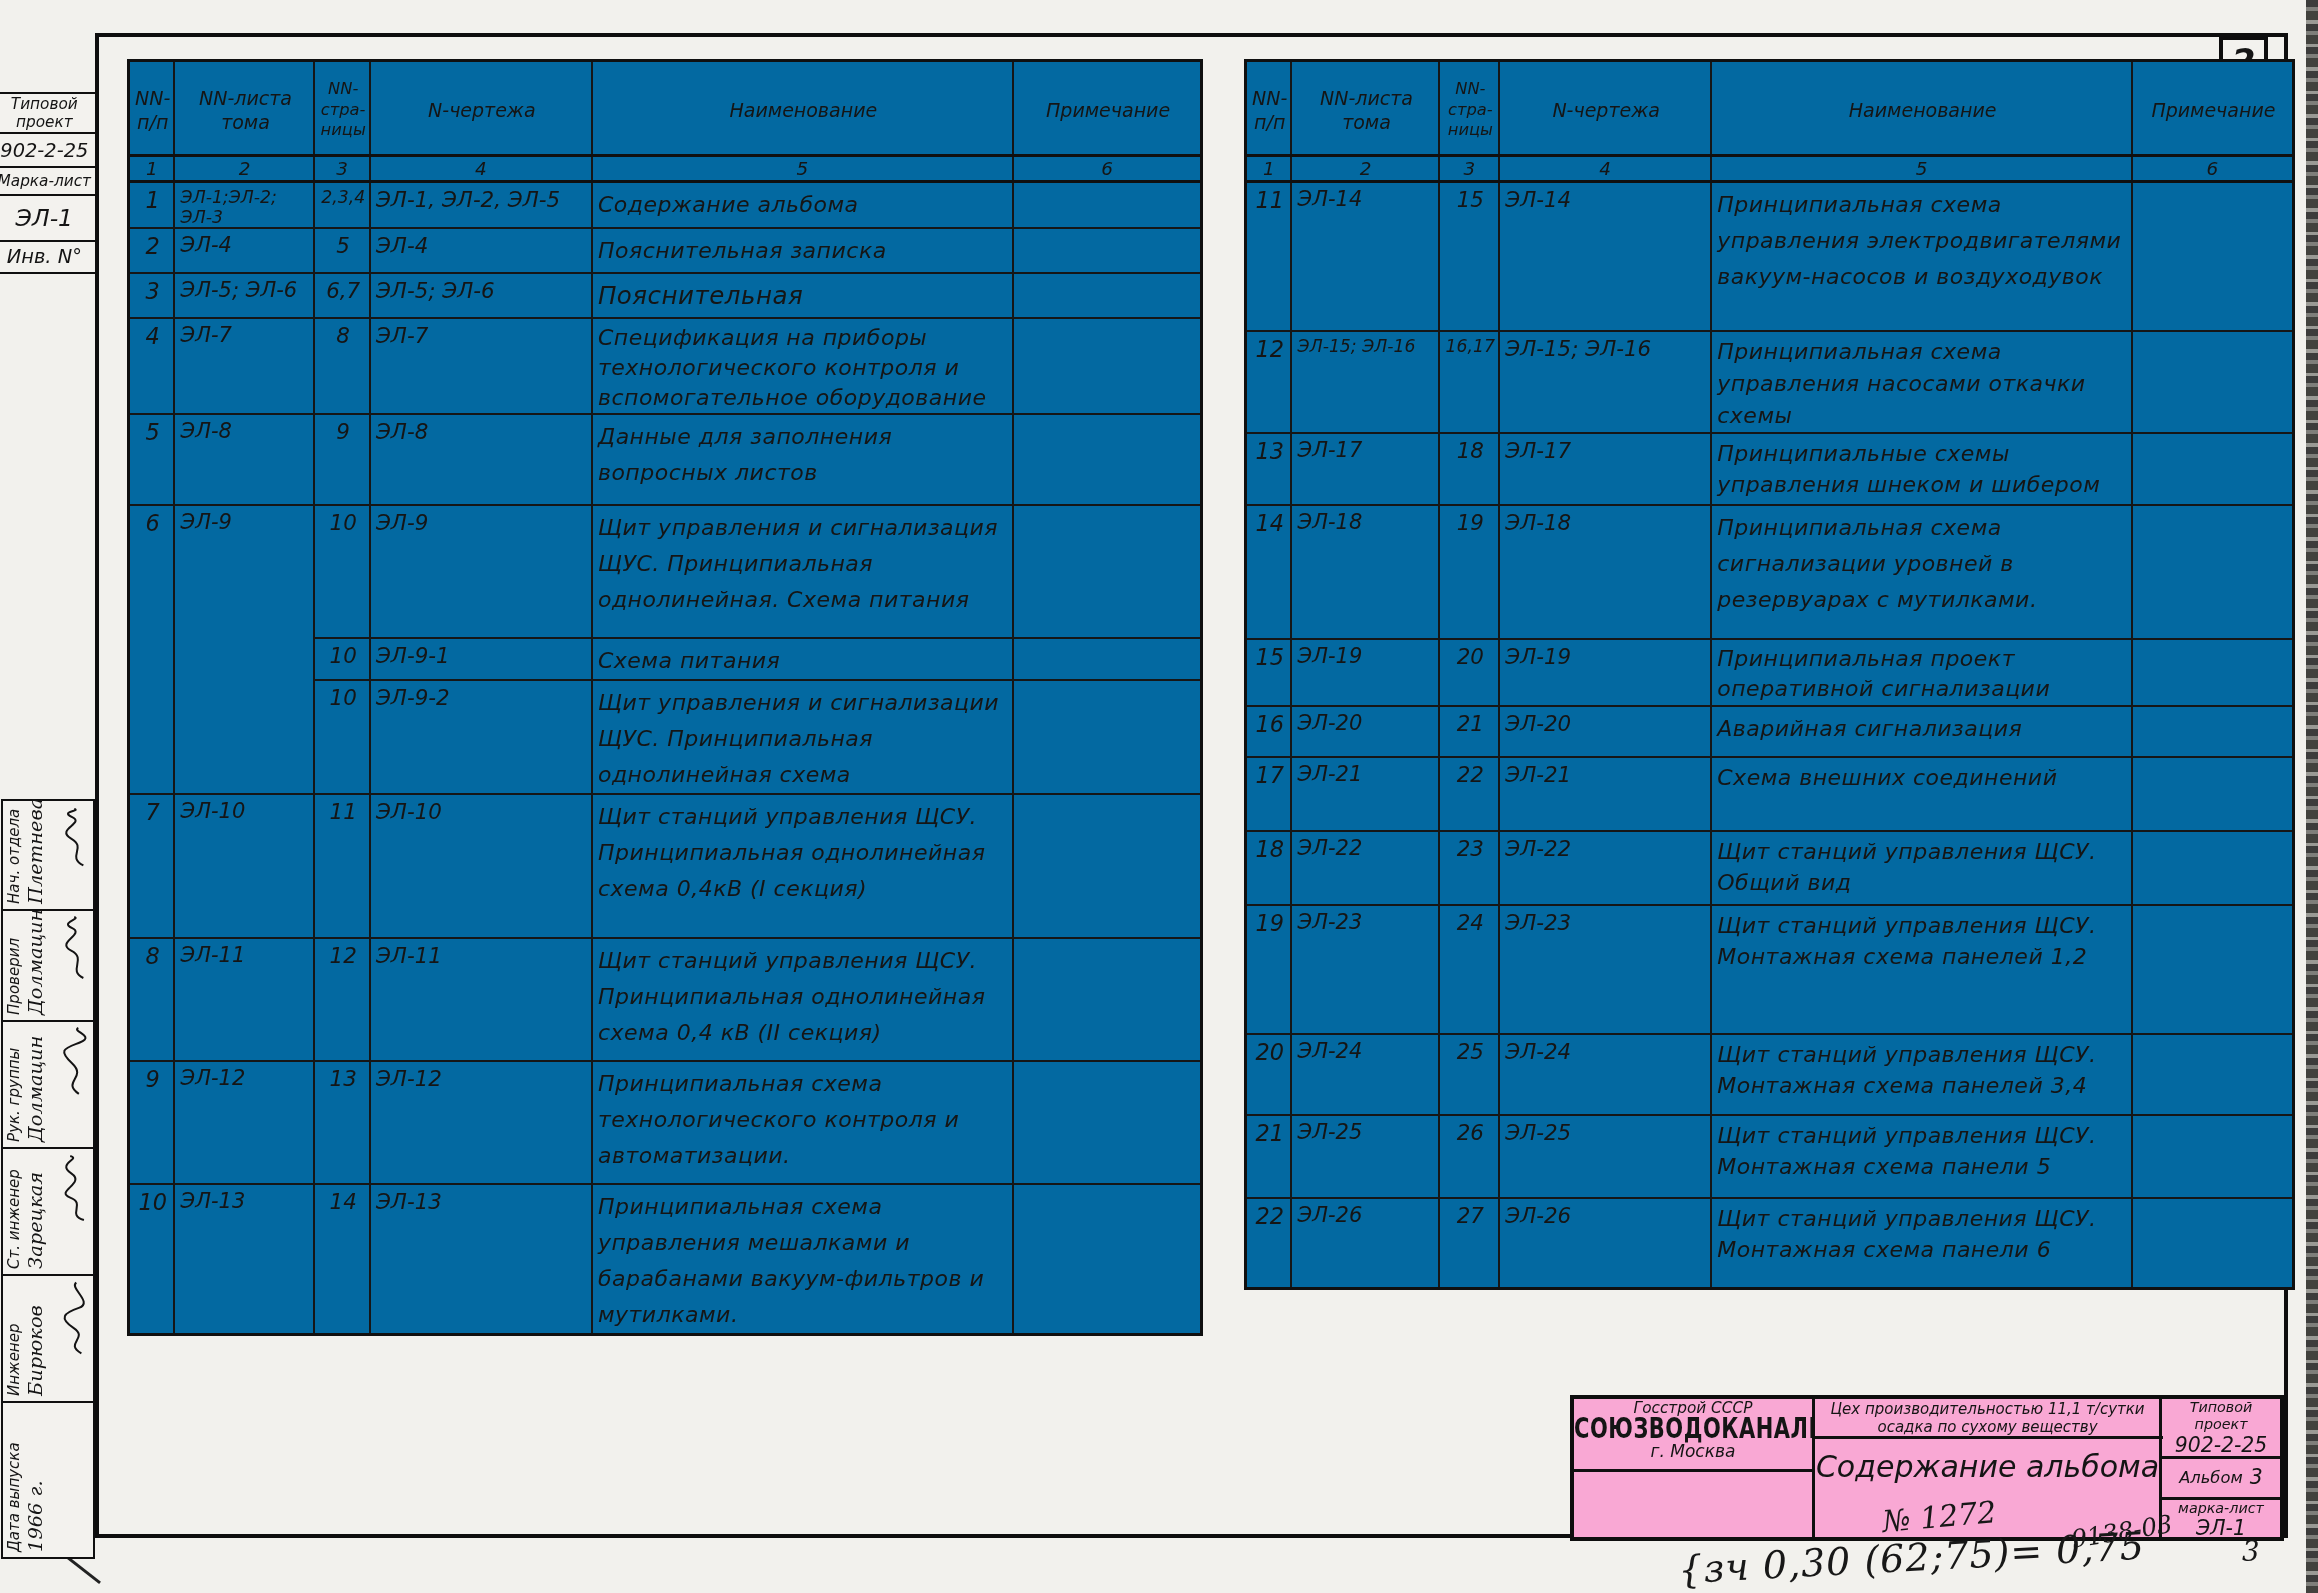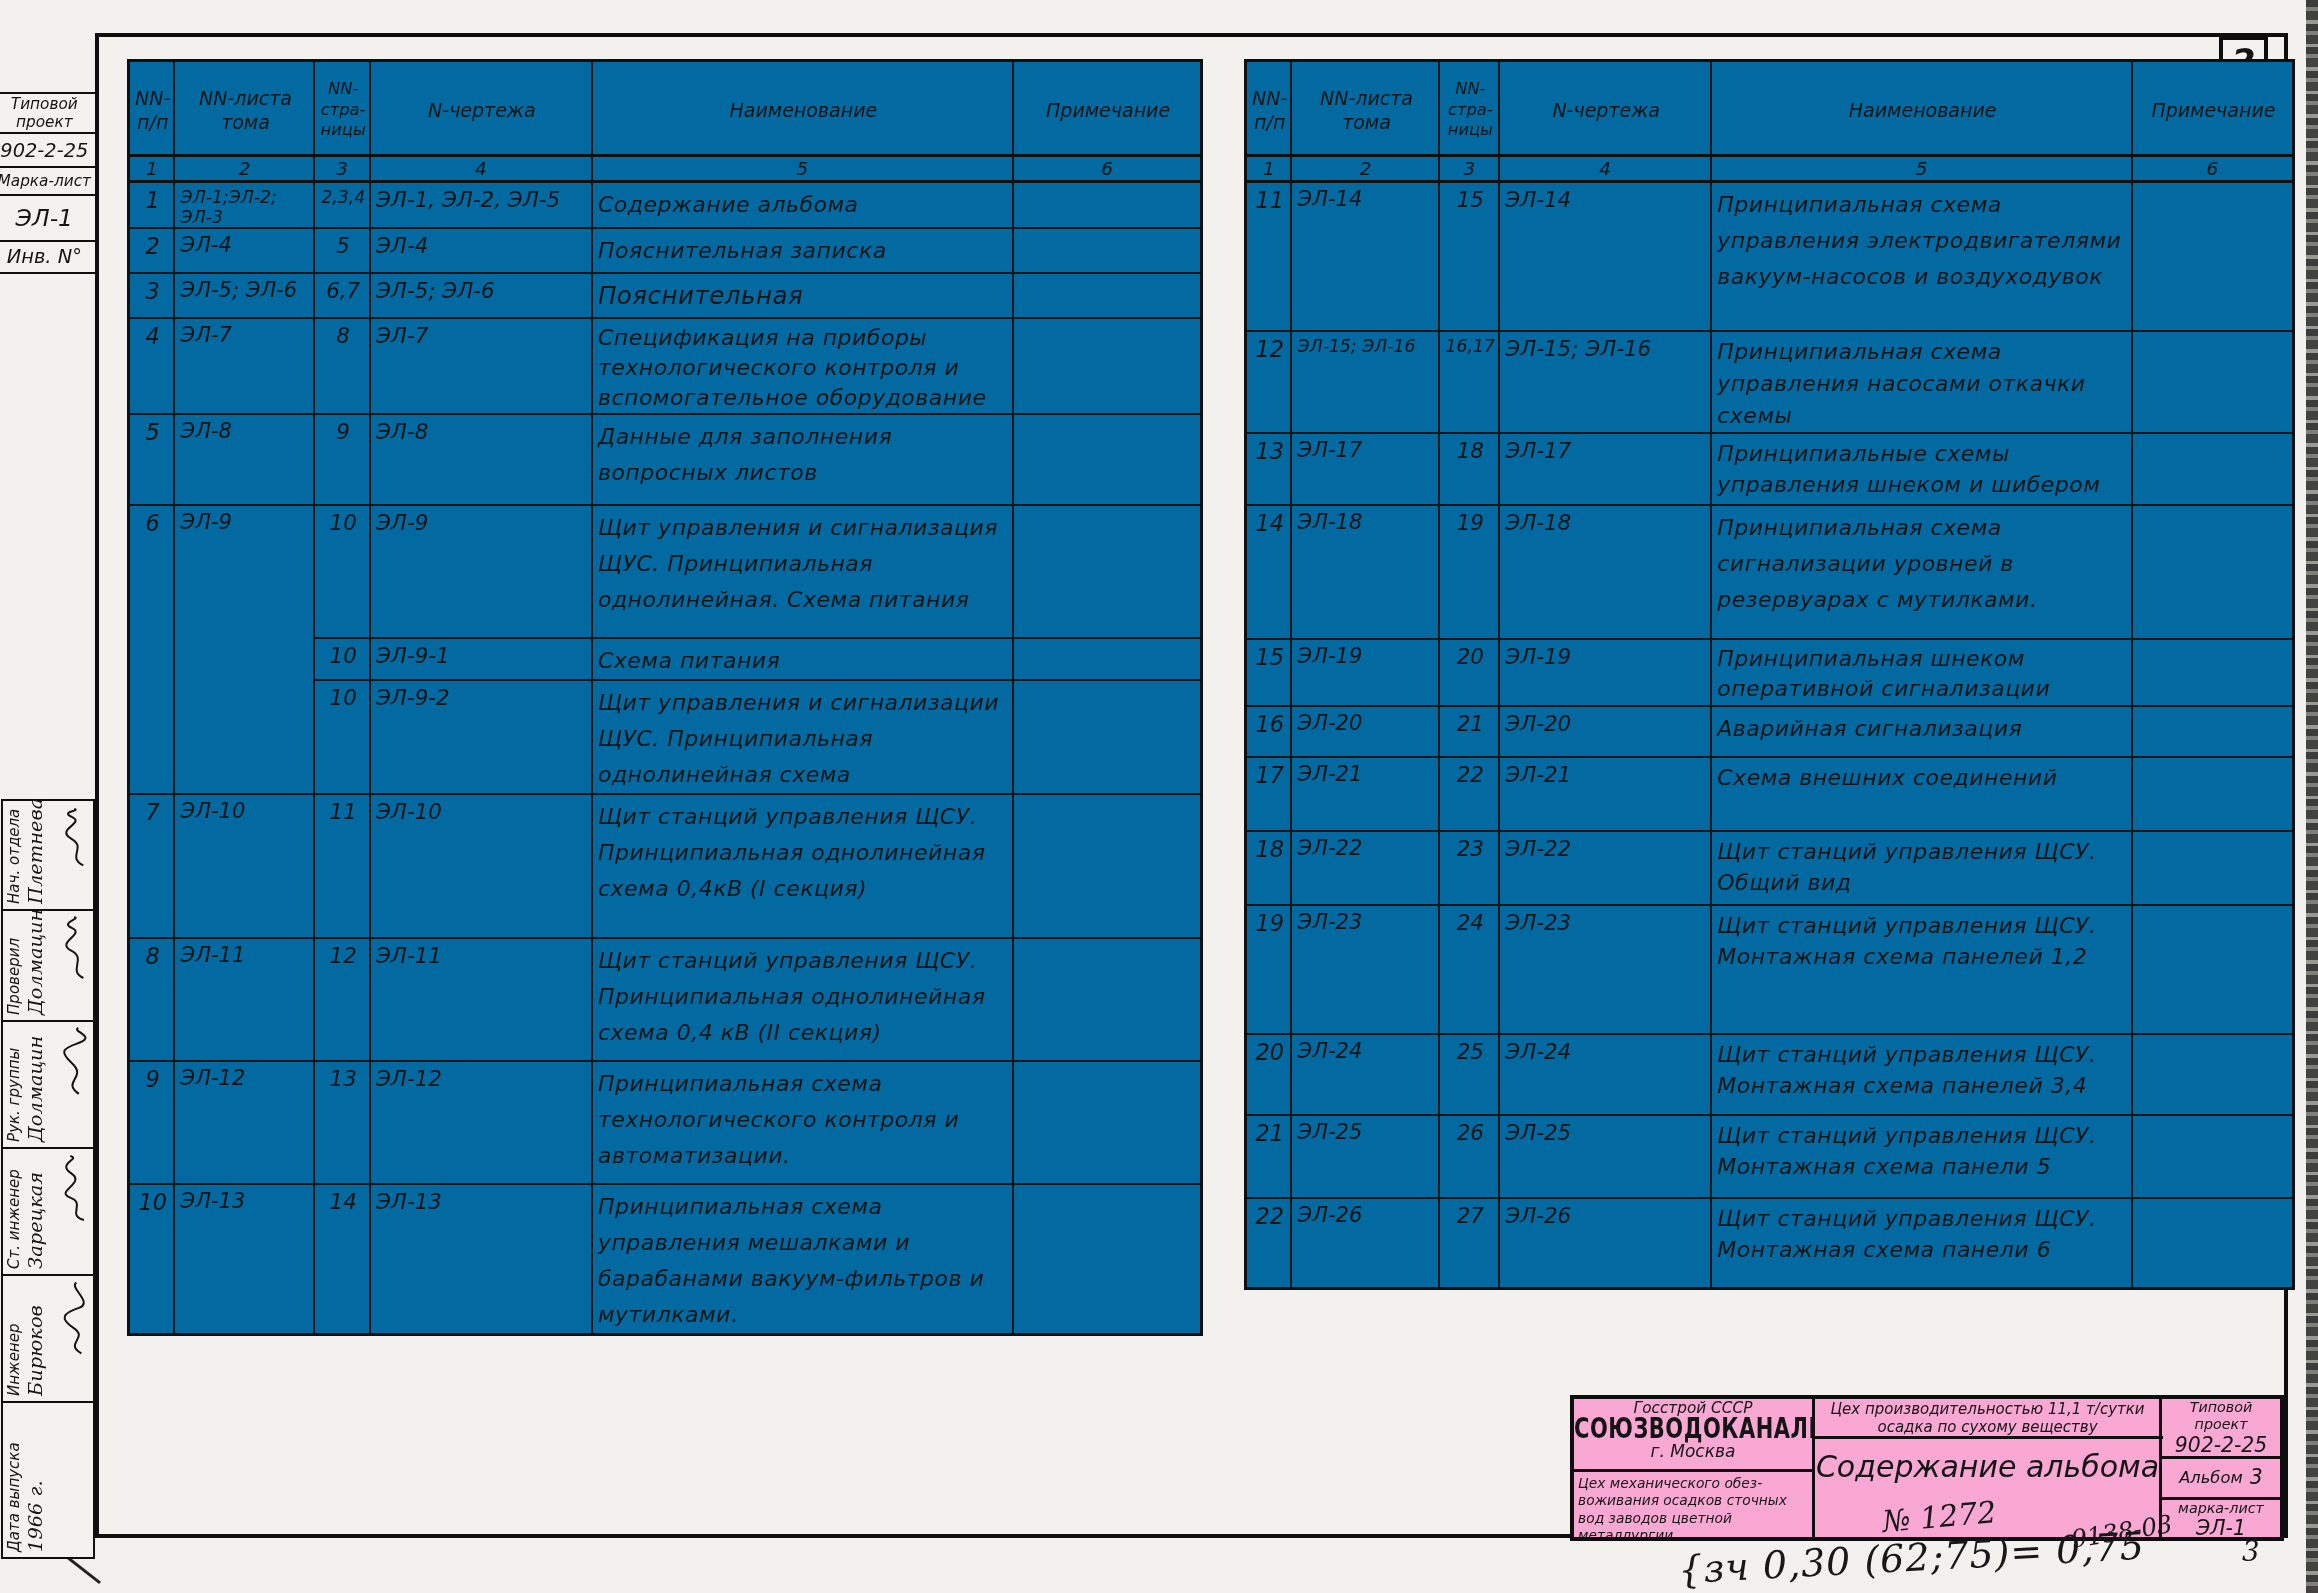--- a/index.html
+++ b/index.html
@@ -329,21 +329,21 @@
     <td class="c-page">19</td>
     <td class="c-drw">ЭЛ-18</td>
     <td class="c-name">Принципиальная схема сигнализации уровней в резервуарах с мутилками.</td>
     <td class="c-note"></td>
   </tr>
   <tr style="height:67px">
     <td class="c-num">15</td>
     <td class="c-tom">ЭЛ-19</td>
     <td class="c-page">20</td>
     <td class="c-drw">ЭЛ-19</td>
-    <td class="c-name" style="line-height:30px">Принципиальная шнеком оперативной сигнализации</td>
+    <td class="c-name" style="line-height:30px">Принципиальная проект оперативной сигнализации</td>
     <td class="c-note"></td>
   </tr>
   <tr style="height:51px">
     <td class="c-num">16</td>
     <td class="c-tom">ЭЛ-20</td>
     <td class="c-page">21</td>
     <td class="c-drw">ЭЛ-20</td>
     <td class="c-name">Аварийная сигнализация</td>
     <td class="c-note"></td>
   </tr>
@@ -406,21 +406,20 @@
   <div class="tb-line" style="left:238px;top:37px;width:351px;height:3.1px"></div>
   <div class="tb-line" style="left:585px;top:57px;width:121px;height:3.1px"></div>
   <div class="tb-line" style="left:585px;top:98px;width:121px;height:3.1px"></div>
 
   <div class="tb-cell" style="left:0;top:0;width:238px;height:70px">
     <div class="org-top">Госстрой СССР</div>
     <div class="org-name">СОЮЗВОДОКАНАЛПРОЕКТ</div>
     <div class="org-city">г. Москва</div>
   </div>
 
-  <div class="tb-cell dept" style="left:0;top:73px;width:238px;height:65px">Цех механического обез- воживания осадков сточных вод заводов цветной металлургии</div>
 
   <div class="tb-cell proj" style="left:241px;top:0;width:345px;height:37px">Цех производительностью 11,1 т/сутки осадка по сухому веществу</div>
 
   <div class="tb-cell" style="left:241px;top:40px;width:345px;height:98px">
     <div class="doctitle" style="padding-top:9.2px">Содержание альбома</div>
   </div>
 
   <div class="tb-cell" style="left:588px;top:0;width:118px;height:57px">
     <div class="rc-label">Типовой проект</div>
     <div class="rc-value">902-2-25</div>

